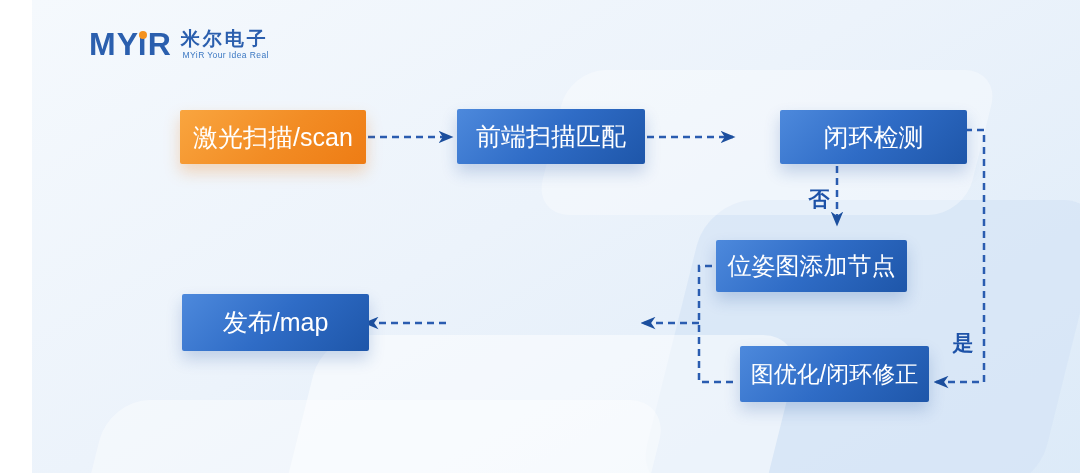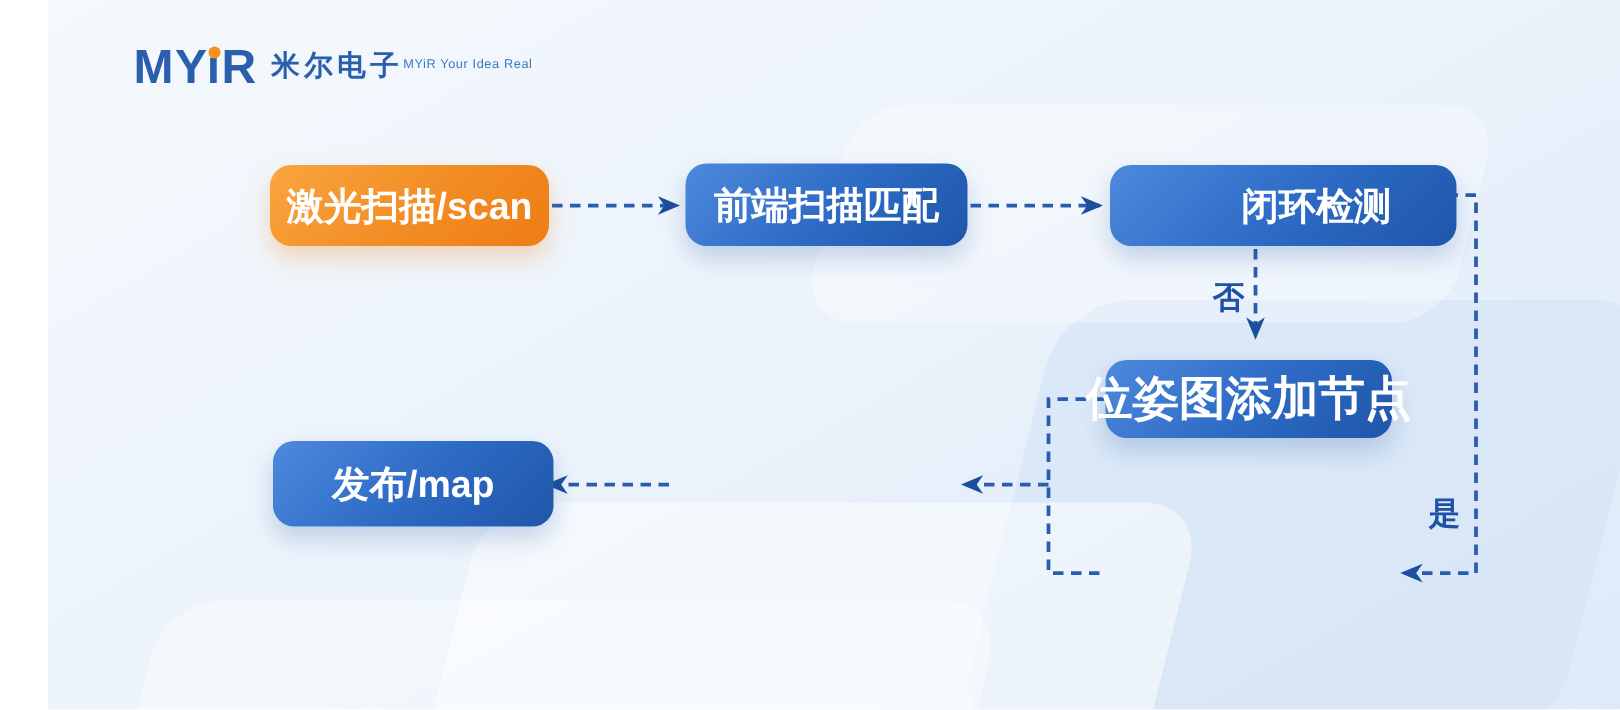--- a/index.html
+++ b/index.html
@@ -22,46 +22,46 @@
     transform:skewX(-14deg);border-radius:35px;}
   .bg-shape.s4{left:60px;top:400px;width:560px;height:140px;background:rgba(255,255,255,.4);
     transform:skewX(-14deg);border-radius:40px;}
 
   
   .logo{position:absolute;left:57px;top:28px;display:flex;align-items:center;gap:9px;}
   .wordmark-wrap{position:relative;line-height:1;}
   .wordmark{font-size:32px;font-weight:bold;color:#2b5fae;letter-spacing:1px;line-height:1;}
   .i-dot{position:absolute;left:50px;top:3px;width:8px;height:8px;border-radius:50%;
     background:#f5921e;}
-  .logo-right{display:flex;flex-direction:row;justify-content:center;line-height:1;}
+  .logo-right{display:flex;flex-direction:column;justify-content:center;line-height:1;align-items:flex-end;}
   .logo-cn{font-size:19px;font-weight:bold;color:#2b5fae;letter-spacing:3px;}
   .logo-tagline{font-size:8.5px;color:#3a77c2;margin-top:3px;letter-spacing:.4px;}
 
   
   .connectors{position:absolute;left:0;top:0;width:1080px;height:473px;}
   .dash{fill:none;stroke:#2a5cb0;stroke-width:2.5;stroke-dasharray:7 5;}
 
   
   .node{
     position:absolute;display:flex;align-items:center;justify-content:center;
-    color:#ffffff;font-weight:bold;font-size:25px;border-radius:14px;
+    color:#ffffff;font-weight:normal;font-size:25px;border-radius:2px;
     white-space:nowrap;
   }
   .node.blue{
     background:linear-gradient(135deg,#4d89dc 0%,#2f6cc6 50%,#1e56a9 100%);
     box-shadow:0 8px 16px rgba(26,78,158,.22);
   }
   .node.orange{
     background:linear-gradient(135deg,#f9a53f 0%,#f28c24 55%,#ee7c14 100%);
     box-shadow:0 8px 16px rgba(238,124,20,.28);
   }
   #node-scan{left:148px;top:110px;width:186px;height:54px;}
   #node-match{left:425px;top:109px;width:188px;height:55px;text-align:right;}
-  #node-loop{left:708px;top:110px;width:187px;height:54px;padding-left:44px;}
-  #node-pose{left:705px;top:240px;width:191px;height:52px;font-size:31px;}
+  #node-loop{left:748px;top:110px;width:187px;height:54px;}
+  #node-pose{left:684px;top:240px;width:191px;height:52px;font-size:24px;}
   #node-opt{left:708px;top:346px;width:189px;height:56px;font-size:23px;}
   #node-update{left:416px;top:295px;width:187px;height:57px;}
   #node-publish{left:150px;top:294px;width:187px;height:57px;}
 
   
   .edge-label{
     position:absolute;font-size:21px;font-weight:bold;color:#1d52a8;
     width:34px;text-align:center;line-height:1;
   }
   #label-no{left:770px;top:188px;}
@@ -100,18 +100,19 @@
     <path class="dash" d="M897,130 L952,130 L952,382 L904,382" marker-end="url(#arrowhead)"></path>
     <path class="dash" d="M704,266 L667,266 L667,382 L704,382"></path>
     <path class="dash" d="M667,323 L611,323" marker-end="url(#arrowhead)"></path>
     <path class="dash" d="M414,323 L334,323" marker-end="url(#arrowhead)"></path>
   </svg>
 
   <div class="node orange" id="node-scan">激光扫描/scan</div>
   <div class="node blue" id="node-match">前端扫描匹配</div>
   <div class="node blue" id="node-loop">闭环检测</div>
   <div class="node blue" id="node-pose">位姿图添加节点</div>
+  <div class="node blue" id="node-opt">图优化/闭环修正</div>
   <div class="node blue" id="node-publish">发布/map</div>
 
   <div class="edge-label" id="label-no">否</div>
   <div class="edge-label" id="label-yes">是</div>
 
 </div>
 
 </body></html>

